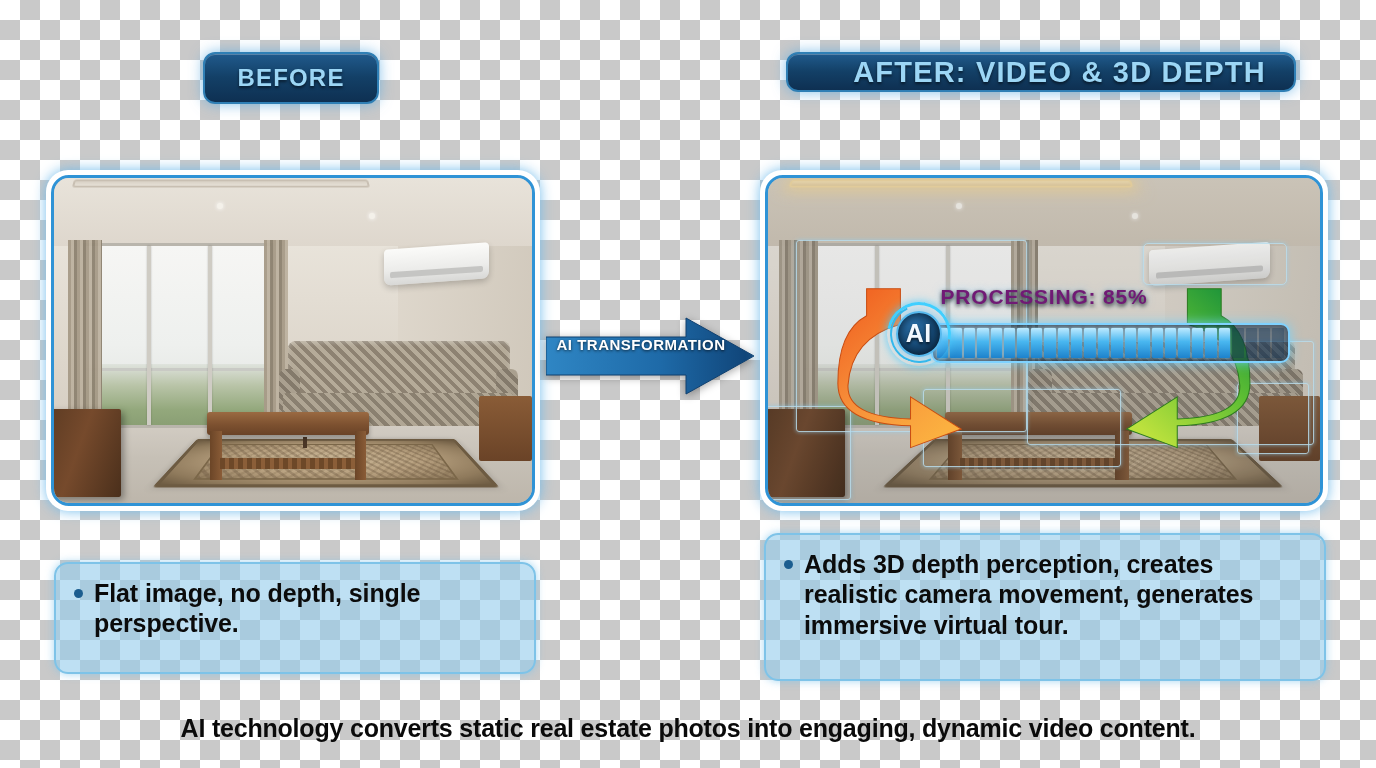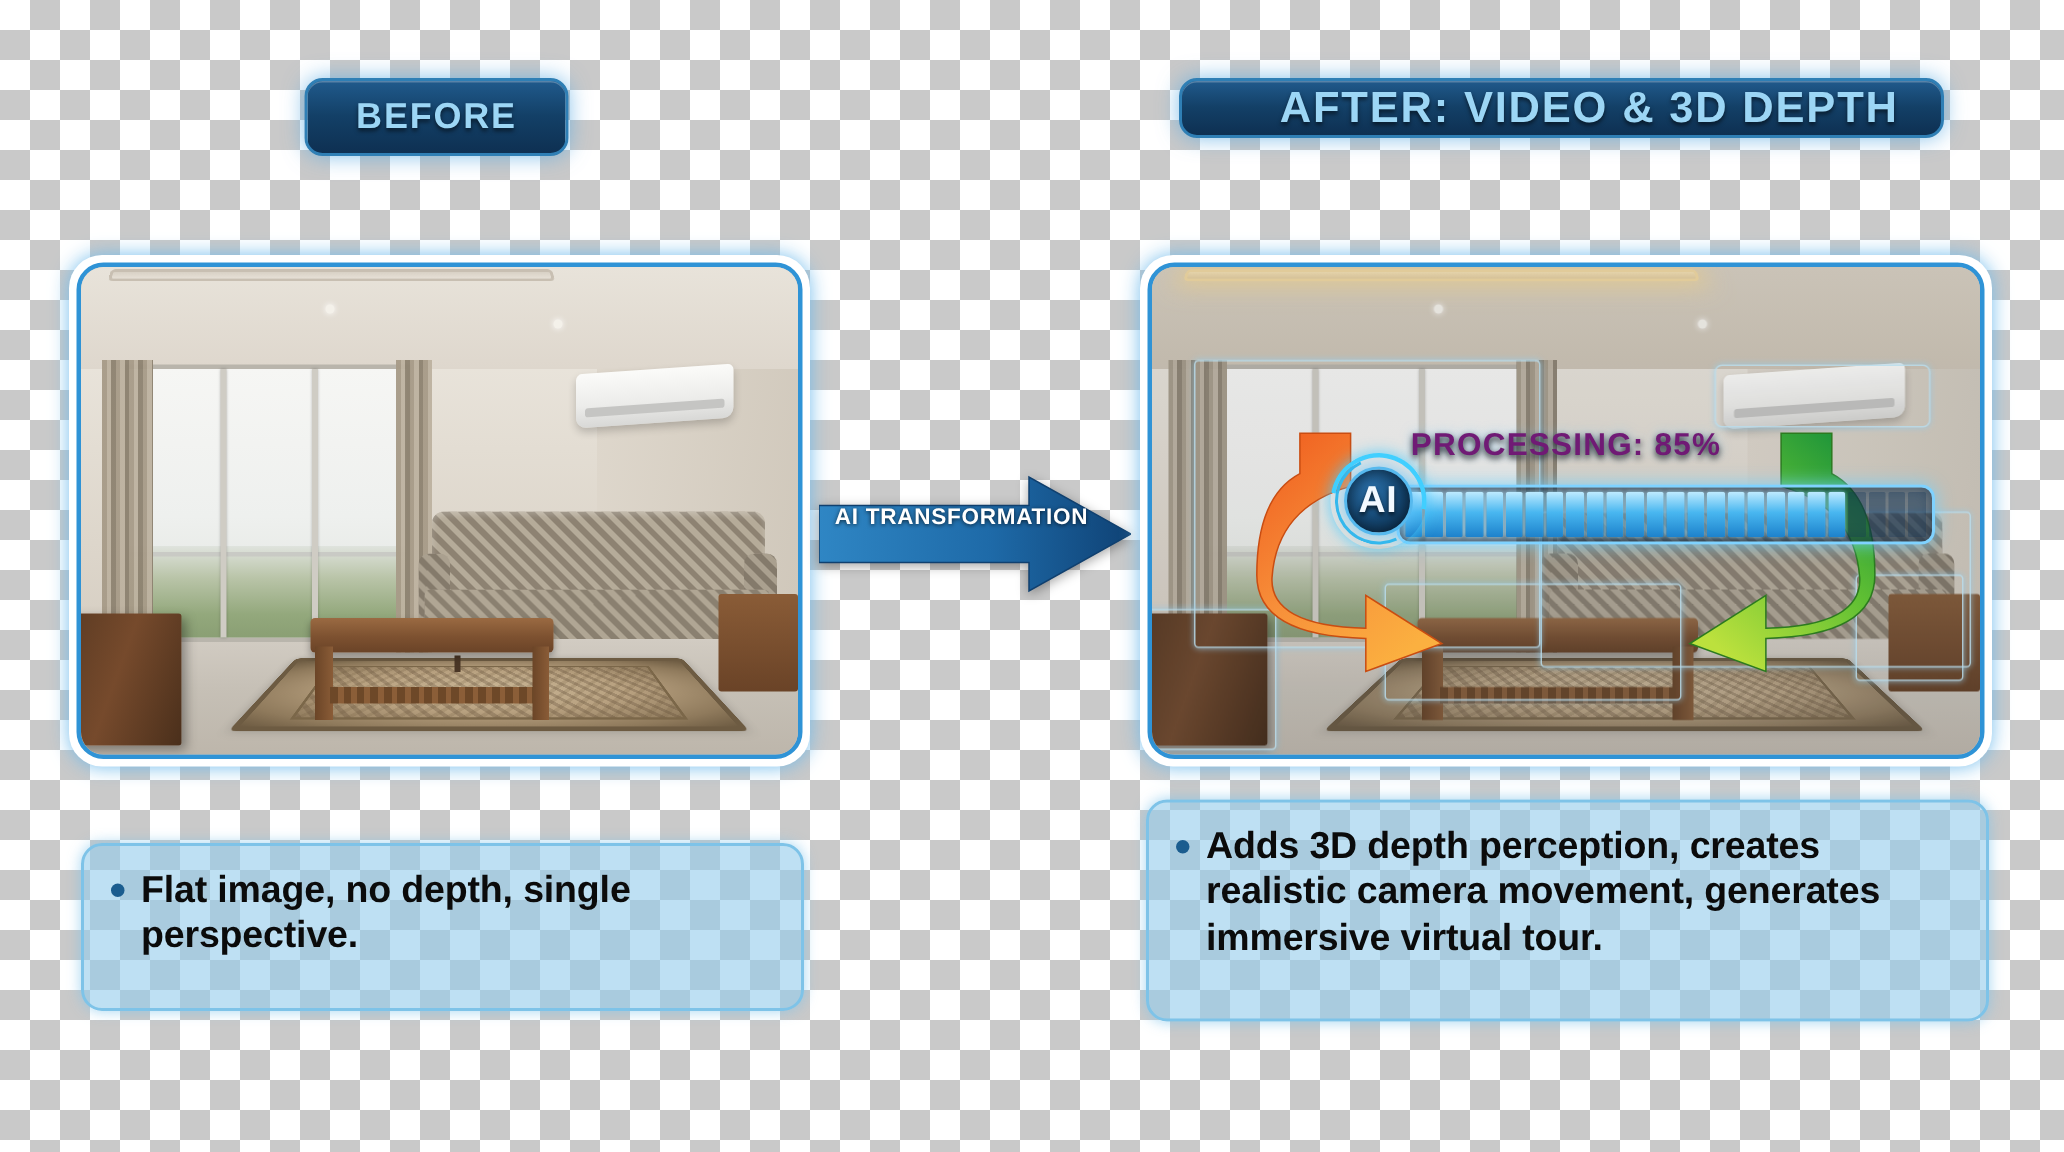--- a/index.html
+++ b/index.html
@@ -597,14 +597,15 @@
     </div>
   </div>
 
   <div class="caption-box" id="caption-after">
     <div class="bullet-row">
       <div class="bullet-dot"></div>
       <div class="bullet-text">Adds 3D depth perception, creates realistic camera movement, generates immersive virtual tour.</div>
     </div>
   </div>
 
+  <div id="bottom-caption">AI technology converts static real estate photos into engaging, dynamic video content.</div>
 
 </div>
 
 </body></html>

